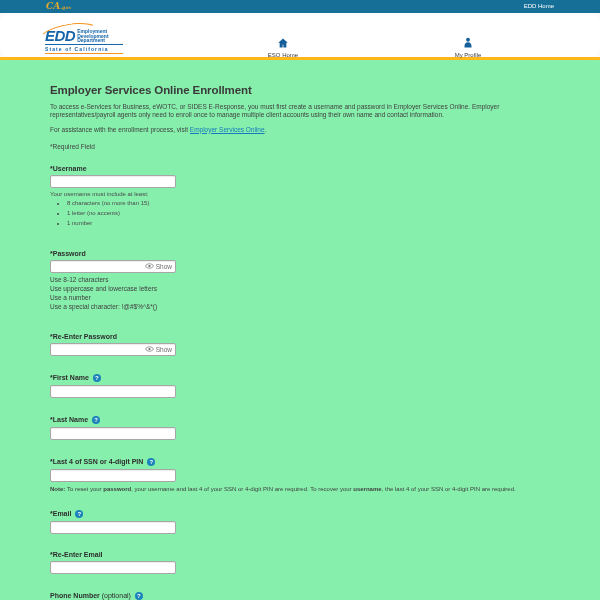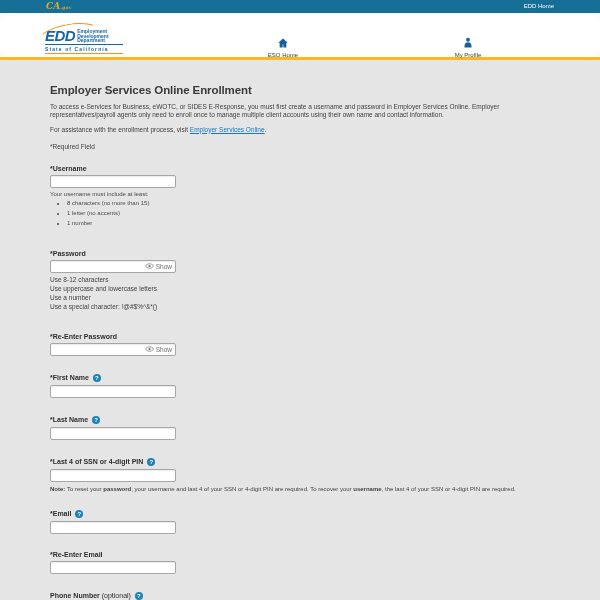--- a/index.html
+++ b/index.html
@@ -46,21 +46,21 @@
     position:absolute; top:24px; width:56px;
     display:flex; flex-direction:column; align-items:center; gap:2px;
     font-size:6px; color:#3b3b3b; cursor:pointer; text-align:center;
   }
   .nav-eso { left:255px; }
   .nav-profile { left:440px; }
 
   .gold-line { height:2.5px; background:#FDB71A; }
 
   
-  .content { padding:24px 50px 0 50px; background:#e5e5e5; }
+  .content { padding:24px 50px 0 50px; background:#86efac; }
   h1 { margin:0 0 7px; font-size:11.5px; font-weight:700; color:#3a3a3a; letter-spacing:-0.1px; }
   .intro { margin:0 0 6px; font-size:6.5px; line-height:8.5px; color:#3f3f3f; }
   .assist { margin:0 0 10px; font-size:6.5px; color:#3f3f3f; }
   .assist a { color:#1779BE; text-decoration:underline; cursor:pointer; }
   .required { margin:0 0 15px; font-size:6.5px; color:#3f3f3f; }
 
   .group { margin-bottom:18px; }
   .g-username { margin-bottom:24px; }
   .g-password { margin-bottom:22px; }
   .g-email { margin-bottom:17px; }

